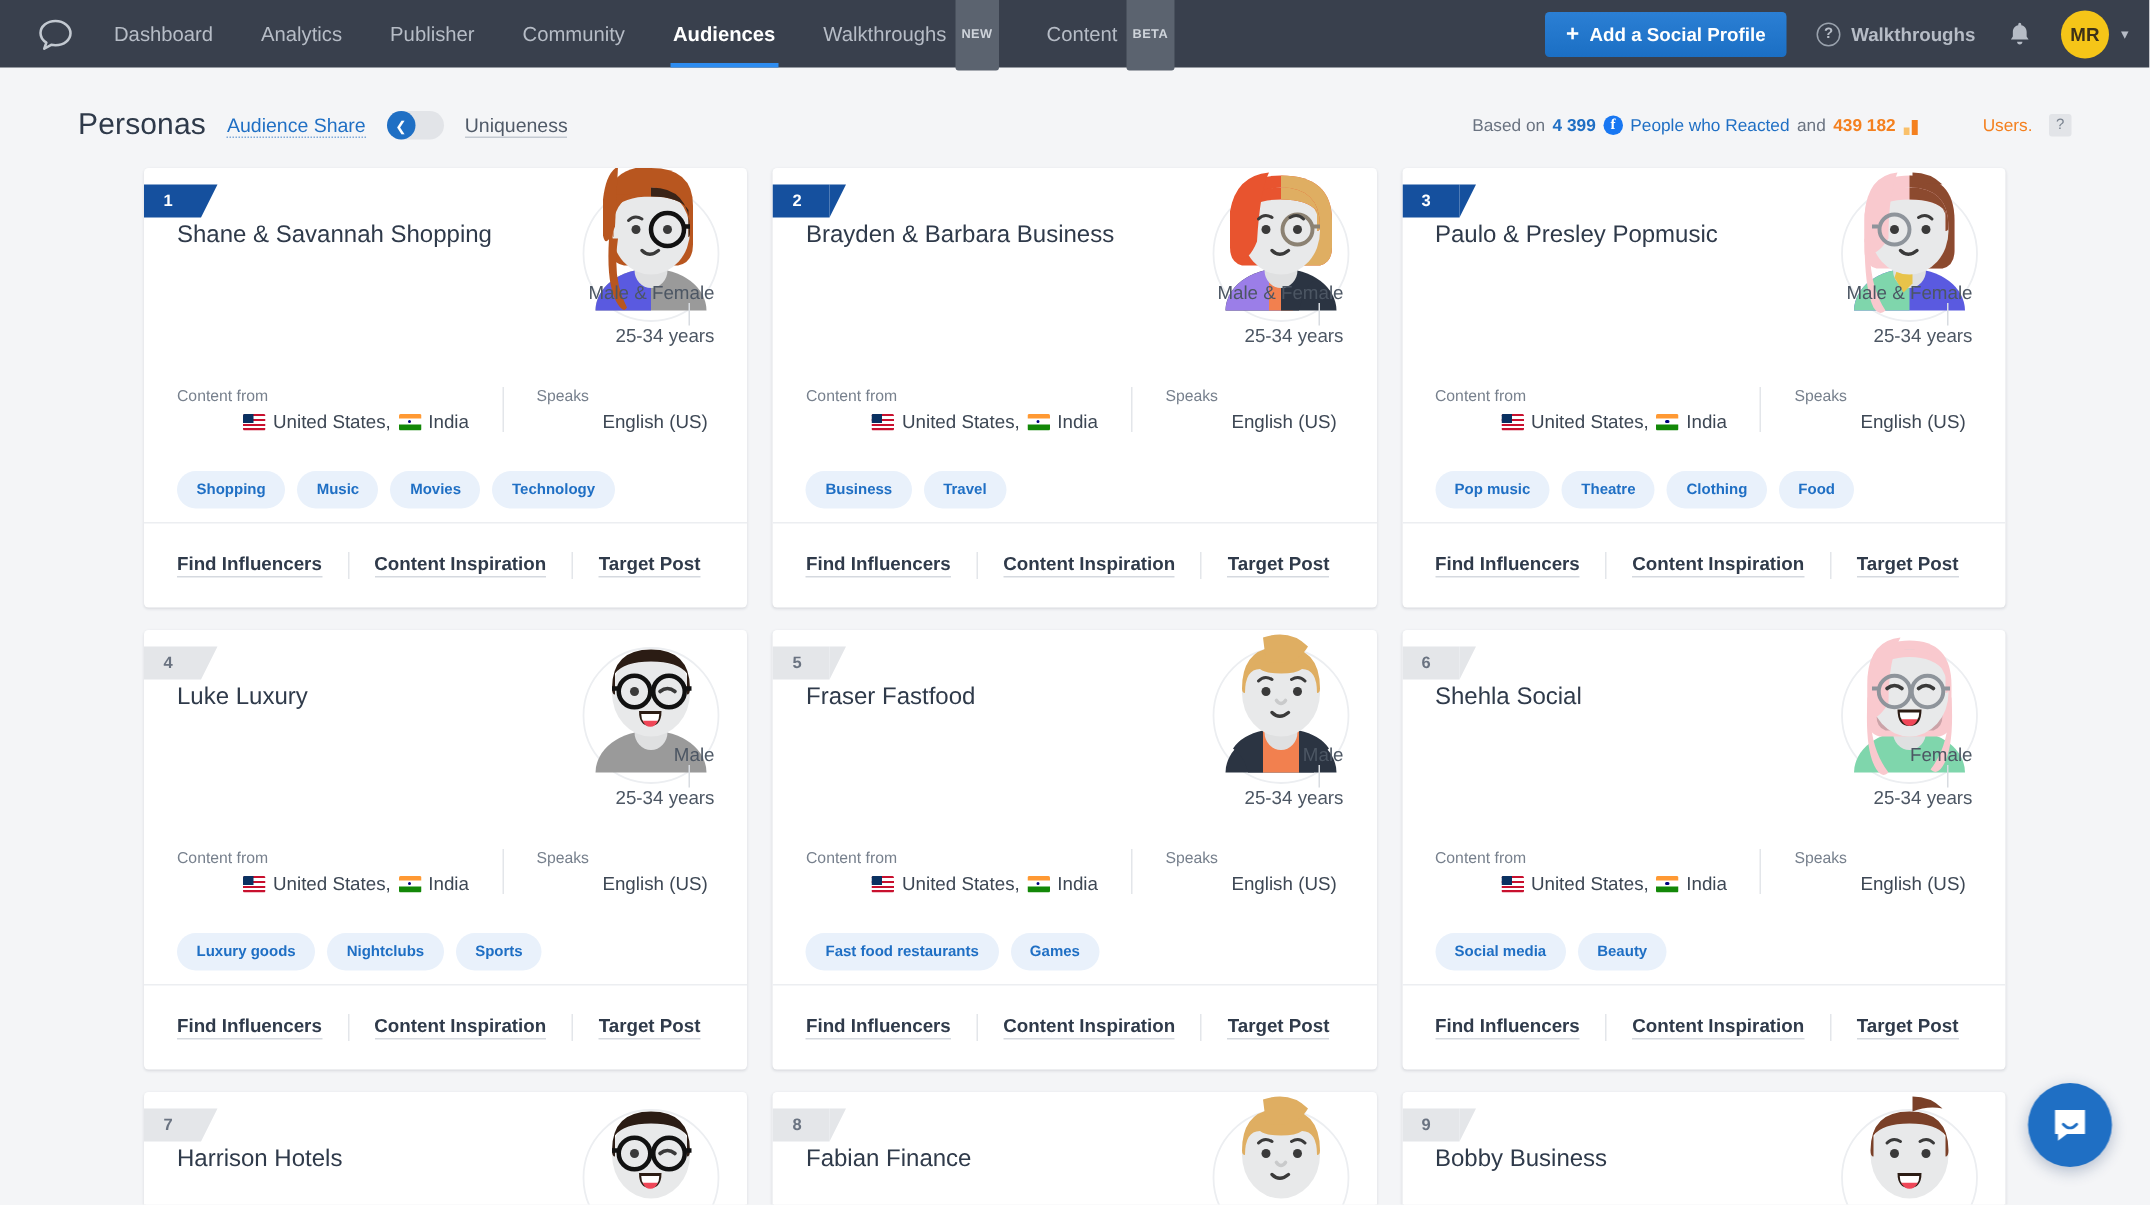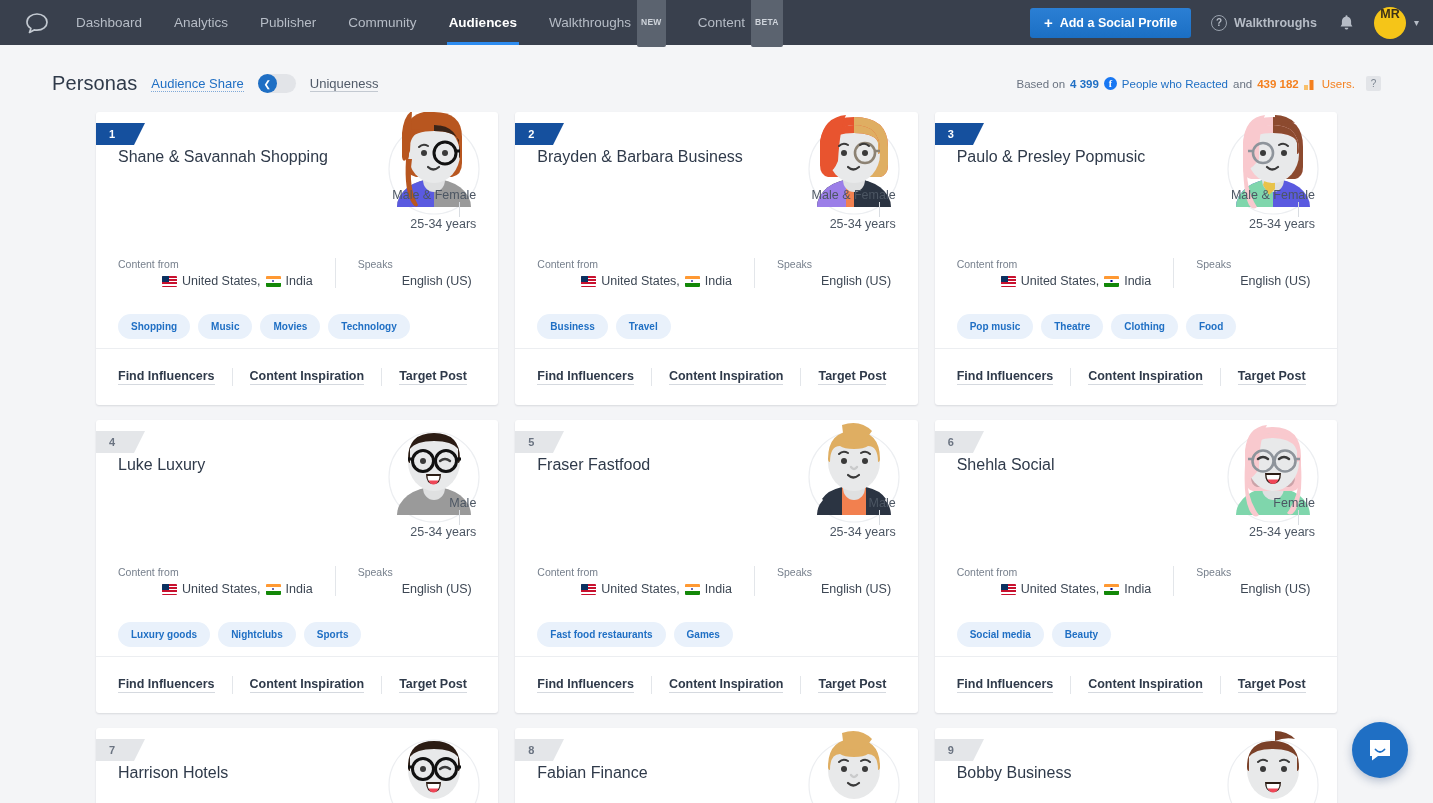--- a/index.html
+++ b/index.html
@@ -73,21 +73,21 @@
   .q-circle {
     width: 16px; height: 16px; border-radius: 50%;
     border: 1.4px solid #9aa2ad; color: #b6bcc6;
     font-size: 10px; line-height: 13px; text-align: center; font-weight: bold;
   }
   .bell { margin-left: 22px; color: #b6bcc6; cursor: pointer; display:flex; }
   .avatar-mr {
     width: 32px; height: 32px; border-radius: 50%;
     background: #f5c518; color: #3d3118;
     font-size: 12.5px; font-weight: bold;
-    display: flex; justify-content: center;
+    display: flex; align-items: center; justify-content: center;
     margin-left: 20px; cursor: pointer;
   }
   .caret { color: #b6bcc6; font-size: 10px; margin-left: 8px; cursor: pointer; }
 
   
   .pagehead {
     height: 45px;
     display: flex; align-items: center;
     padding: 0 52px;
     background: #f4f5f7;
@@ -115,21 +115,21 @@
     border-bottom: 1px solid #c3c9d1;
   }
   .ph-stats {
     margin-left: auto;
     display: flex; align-items: center; gap: 5px;
     font-size: 11.5px; color: #6a7381;
   }
   .stat-num-blue { color: #1f6fc4; font-weight: bold; }
   .stat-num-or { color: #f4801f; font-weight: bold; }
   .stat-lnk-blue { color: #1f6fc4; cursor: pointer; }
-  .stat-lnk-or { color: #f4801f; }
+  .stat-lnk-or { color: #f4801f; margin-left: 35px; }
   .fb-ico {
     width: 13px; height: 13px; border-radius: 50%;
     background: #1877f2; color: #fff;
     font-size: 10px; font-weight: bold; line-height: 13px; text-align: center;
     font-family: "Liberation Serif", serif;
   }
   .help-sq {
     width: 15px; height: 15px; background: #e2e4e8; border-radius: 2px;
     color: #7b8490; font-size: 10px; line-height: 15px; text-align: center;
     margin-left: 6px; cursor: pointer;

